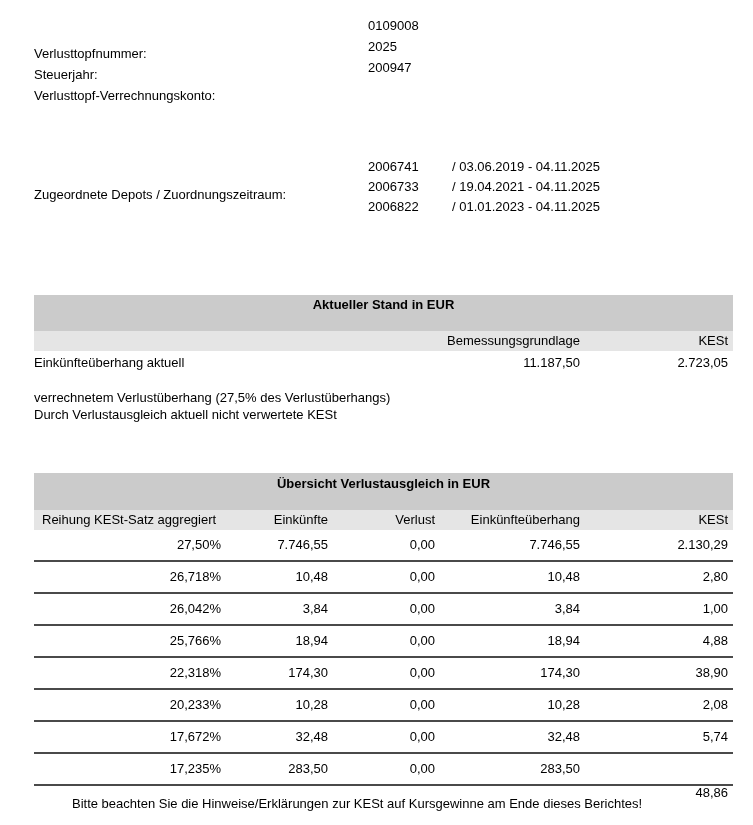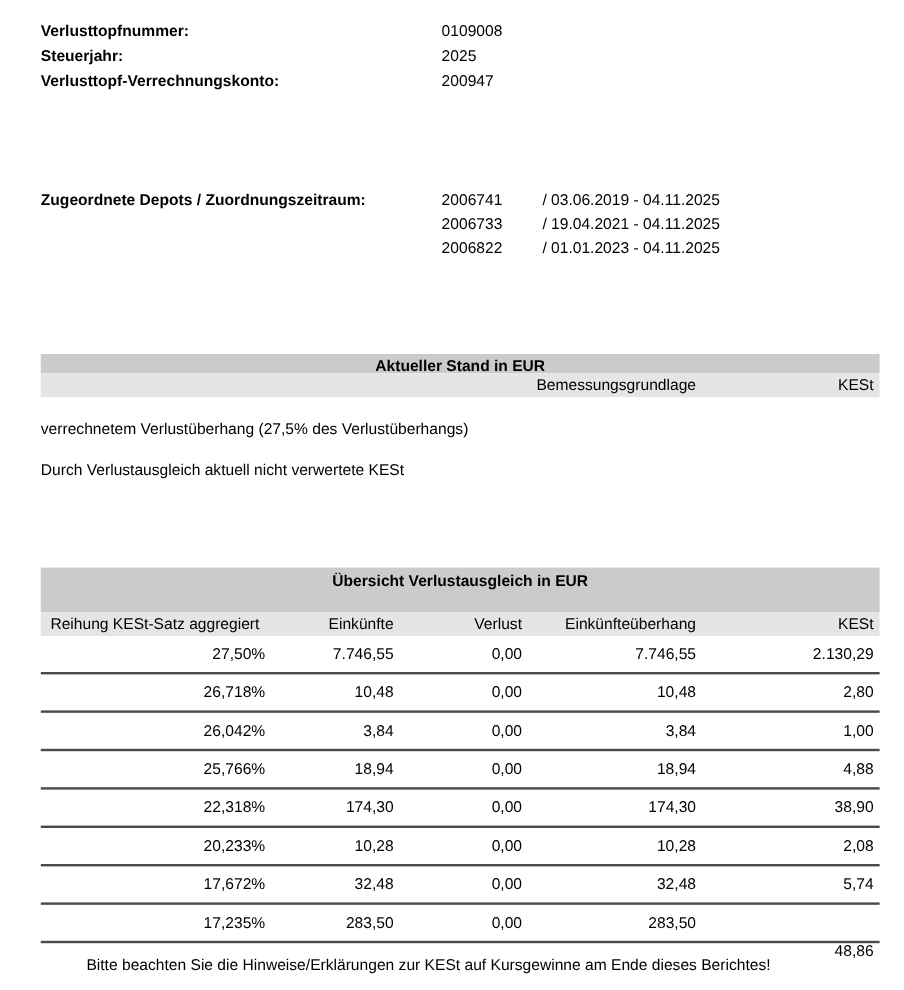--- a/index.html
+++ b/index.html
@@ -2,29 +2,29 @@
 <html><head>
 <meta charset="utf-8">
 <style>
   html, body { margin: 0; padding: 0; background: #ffffff; }
   body {
     width: 753px; height: 825px; position: relative; overflow: hidden;
     font-family: "Liberation Sans", sans-serif; font-size: 13px; color: #000;
   }
   .abs { position: absolute; white-space: nowrap; }
 
-  .meta-label { left: 34px; font-weight: bold; }
+  .meta-label { left: 34px; font-weight: normal; margin-top: 28px; }
   .meta-value { left: 368px; }
 
   .depot-id { left: 368px; }
   .depot-range { left: 452px; }
 
   .tbl { position: absolute; left: 34px; width: 699px; }
   .tbl-title {
-    background: #cbcbcb; height: 16px; line-height: 20px;
+    background: #cbcbcb; height: 36px; line-height: 20px;
     text-align: center; font-weight: bold;
   }
   .tbl-sub {
     background: #e5e5e5; height: 20px; line-height: 20px; position: relative;
   }
   .cell { position: absolute; white-space: nowrap; }
   .r { text-align: right; }
 
   .stand-row { position: relative; }
 
@@ -50,25 +50,30 @@
 <div class="abs depot-range" style="top:179px;">/ 19.04.2021 - 04.11.2025</div>
 <div class="abs depot-id" style="top:199px;">2006822</div>
 <div class="abs depot-range" style="top:199px;">/ 01.01.2023 - 04.11.2025</div>
 
 <div class="tbl" style="top:295px;">
   <div class="tbl-title">Aktueller Stand in EUR</div>
   <div class="tbl-sub">
     <span class="cell r" style="right:153px;">Bemessungsgrundlage</span>
     <span class="cell r" style="right:5px;">KESt</span>
   </div>
+  <div class="stand-row" style="height:20px;">
+    <span class="cell" style="left:0; top:4px;">Einkünfteüberhang aktuell</span>
+    <span class="cell r" style="right:153px; top:4px;">11.187,50</span>
+    <span class="cell r" style="right:5px; top:4px;">2.723,05</span>
+  </div>
   <div class="stand-row" style="height:36px;">
     <span class="cell" style="left:0; top:19px;">verrechnetem Verlustüberhang (27,5% des Verlustüberhangs)</span>
   </div>
   <div class="stand-row" style="height:20px;">
-    <span class="cell" style="left:0; top:17px;text-align:center;">Durch Verlustausgleich aktuell nicht verwertete KESt</span>
+    <span class="cell" style="left:0; top:0px;text-align:center;">Durch Verlustausgleich aktuell nicht verwertete KESt</span>
   </div>
 </div>
 
 <div class="tbl" style="top:473px;">
   <div class="tbl-title" style="height:37px; line-height:21px;">Übersicht Verlustausgleich in EUR</div>
   <div class="tbl-sub">
     <span class="cell" style="left:8px;">Reihung KESt-Satz aggregiert</span>
     <span class="cell r" style="right:405px;">Einkünfte</span>
     <span class="cell r" style="right:298px;">Verlust</span>
     <span class="cell r" style="right:153px;">Einkünfteüberhang</span>

